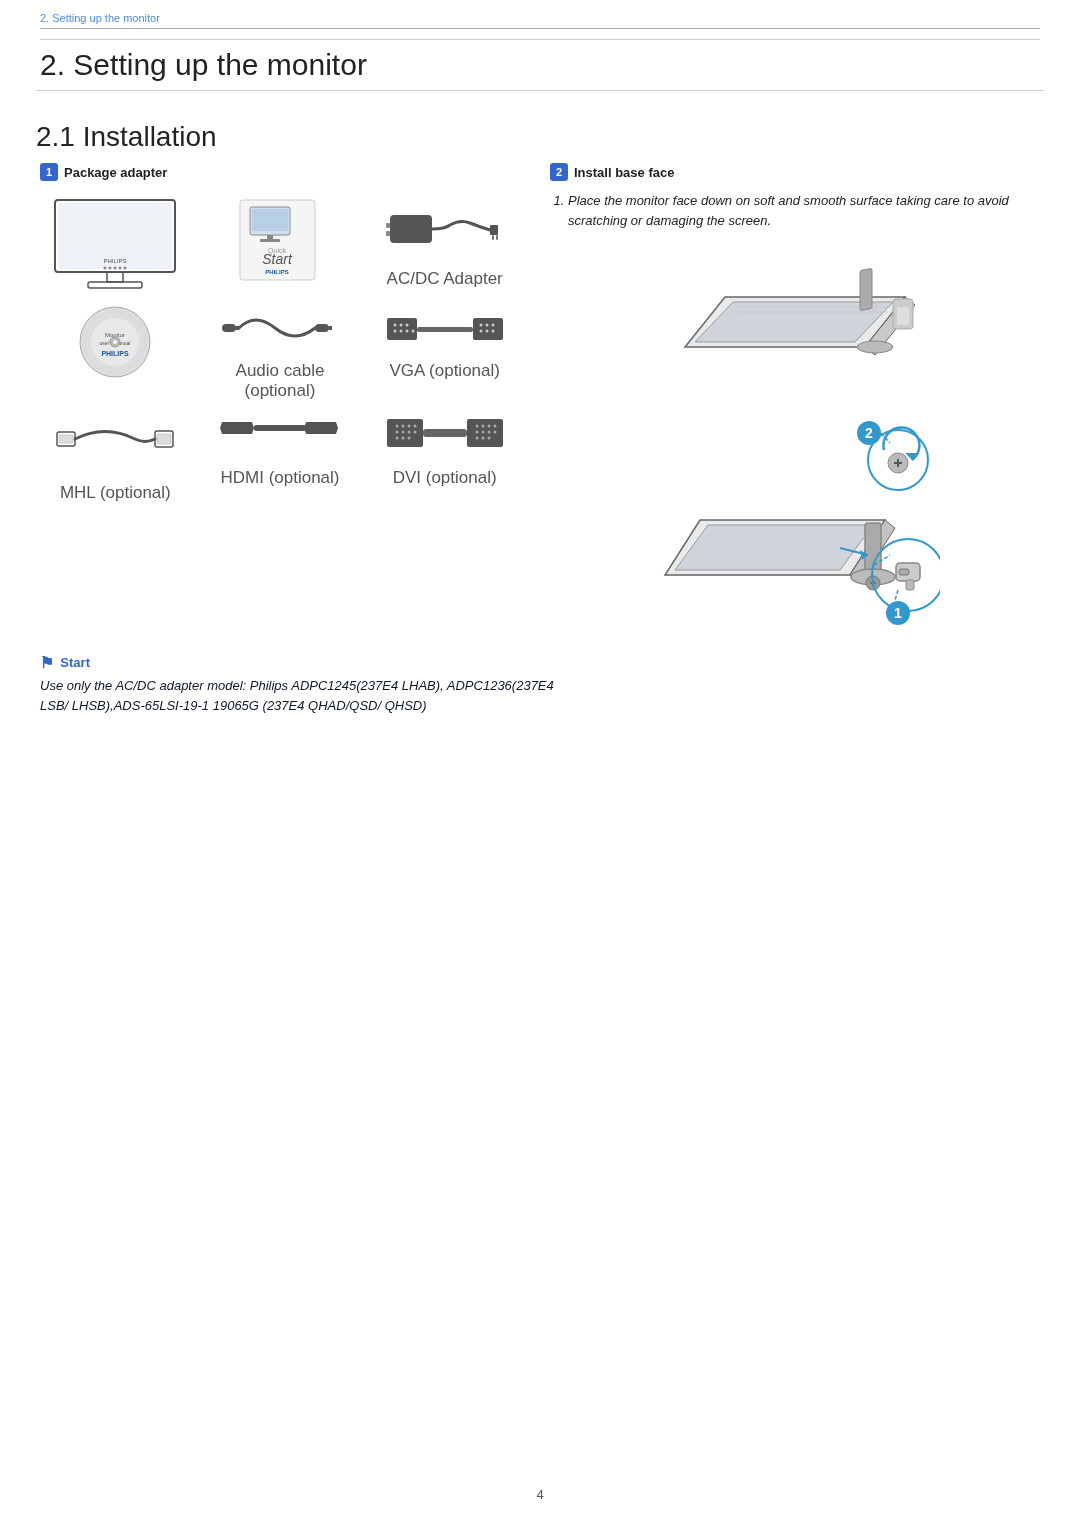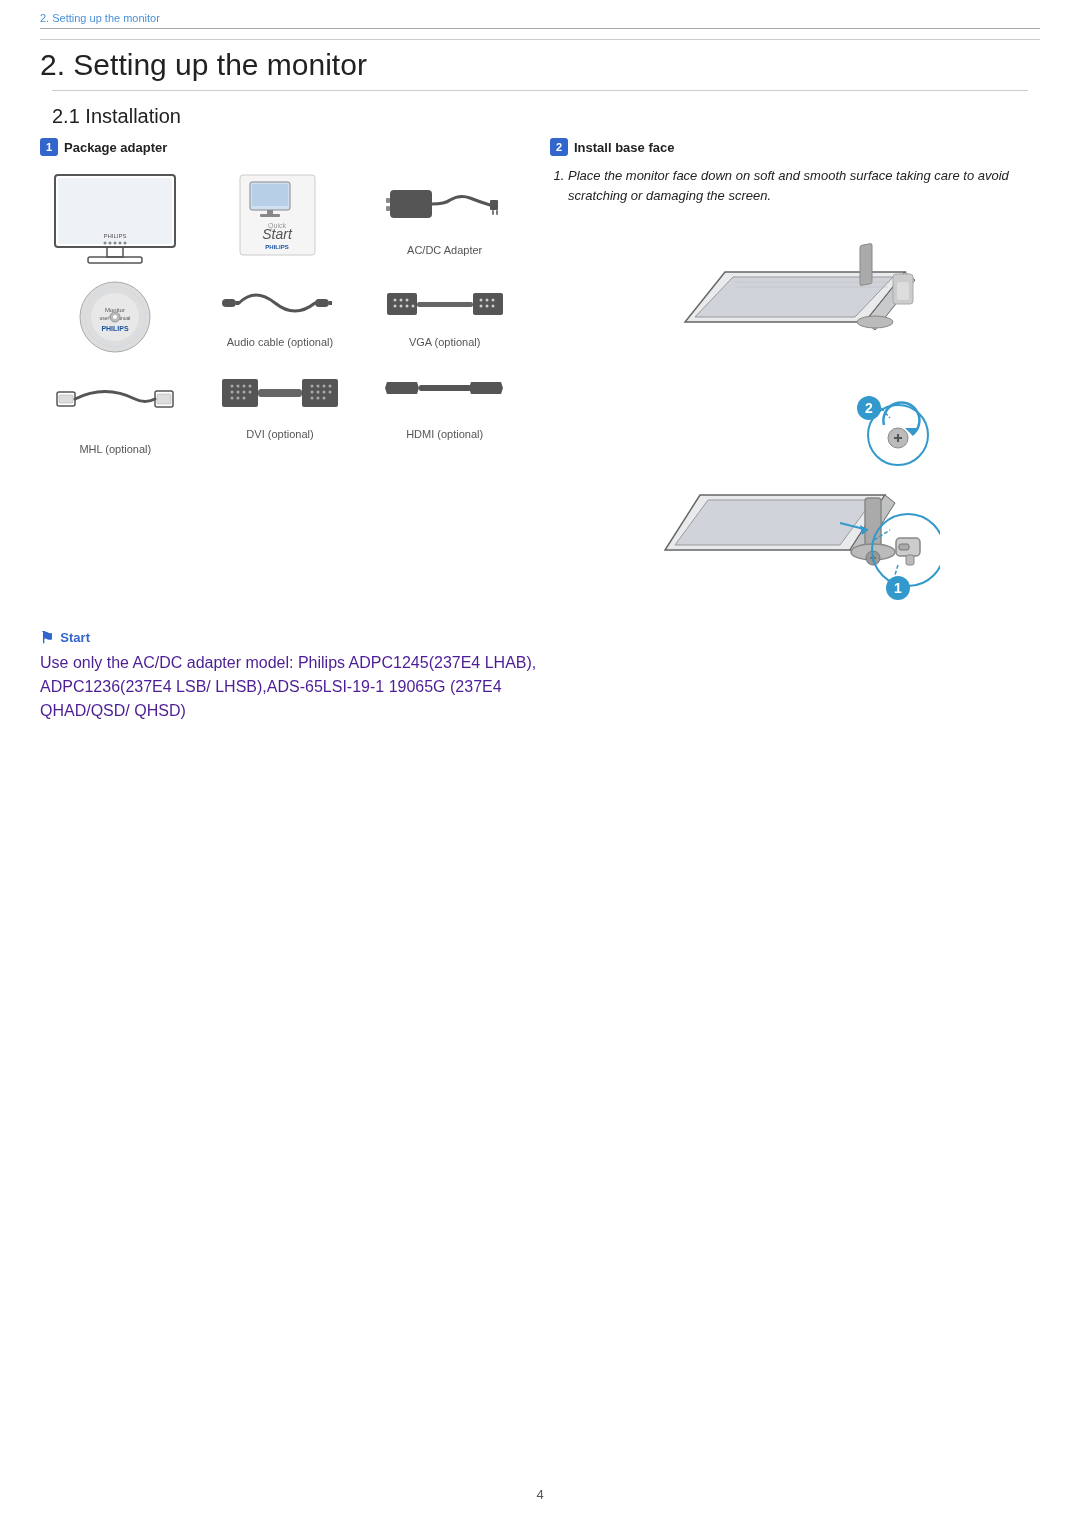--- a/index.html
+++ b/index.html
@@ -21,24 +21,24 @@
 
     .main-title {
       font-size: 32px;
       font-weight: normal;
       padding: 10px 40px 10px 40px;
       border-top: 1.5px solid #ccc;
       margin: 0 40px;
     }
 
     .section-title {
-      font-size: 20px;
+      font-size: 28px;
       font-weight: normal;
-      padding: 14px 0 10px 0;
-      margin: 0 52px;
+      padding: 30px 0 10px 0;
+      margin: 0 36px;
       border-top: 1px solid #ccc;
     }
 
     .content-wrapper {
       display: flex;
       padding: 0 40px;
     }
 
     .left-column {
       width: 50%;
@@ -78,21 +78,21 @@
       gap: 3px 14px;
     }
 
     .package-item {
       display: flex;
       flex-direction: column;
       align-items: center;
     }
 
     .package-item-label {
-      font-size: 11px;
+      font-size: 17px;
       color: #555;
       margin-top: 4px;
       text-align: center;
     }
 
     .note-section {
       margin: 18px 40px 0 40px;
       max-width: 48%;
     }
 
@@ -105,23 +105,24 @@
       color: #3366cc;
       margin-bottom: 4px;
     }
 
     .note-icon {
       font-size: 16px;
       color: #3366cc;
     }
 
     .note-text {
-      font-size: 16px;
-      color: #4c1d95;
+      font-size: 13px;
+      color: #0f172a;
       line-height: 1.5;
+      font-style: italic;
     }
 
     .install-label {
       display: flex;
       align-items: center;
       gap: 6px;
       font-size: 13px;
       font-weight: bold;
       margin-bottom: 10px;
     }
@@ -296,20 +297,32 @@
 
           <rect x="2" y="28" width="18" height="14" rx="2" fill="none" stroke="#555" stroke-width="1.5"></rect>
           <rect x="4" y="31" width="14" height="8" rx="1" fill="#ddd" stroke="#aaa" stroke-width="0.5"></rect>
 
           <path d="M20 35 Q50 20 80 35 Q90 40 100 35" fill="none" stroke="#555" stroke-width="3" stroke-linecap="round"></path>
 
           <rect x="100" y="27" width="18" height="16" rx="2" fill="none" stroke="#555" stroke-width="1.5"></rect>
           <rect x="102" y="30" width="14" height="10" rx="1" fill="#ddd" stroke="#aaa" stroke-width="0.5"></rect>
         </svg>
         <span class="package-item-label">MHL (optional)</span>
+      </div>
+
+      <div class="package-item">
+        <svg width="120" height="60" viewBox="0 0 120 60">
+
+          <polygon points="2,18 32,18 34,24 32,30 2,30 0,24" fill="#555"></polygon>
+
+          <rect x="34" y="21" width="52" height="6" rx="2" fill="#555"></rect>
+
+          <polygon points="86,18 116,18 118,24 116,30 86,30 84,24" fill="#555"></polygon>
+        </svg>
+        <span class="package-item-label">HDMI (optional)</span>
       </div>
 
       <div class="package-item">
         <svg width="120" height="60" viewBox="0 0 120 60">
 
           <rect x="2" y="15" width="36" height="28" rx="2" fill="#555"></rect>
           <circle cx="12" cy="22" r="1.5" fill="#aaa"></circle>
           <circle cx="18" cy="22" r="1.5" fill="#aaa"></circle>
           <circle cx="24" cy="22" r="1.5" fill="#aaa"></circle>
           <circle cx="30" cy="22" r="1.5" fill="#aaa"></circle>
@@ -332,32 +345,20 @@
           <circle cx="98" cy="28" r="1.5" fill="#aaa"></circle>
           <circle cx="104" cy="28" r="1.5" fill="#aaa"></circle>
           <circle cx="110" cy="28" r="1.5" fill="#aaa"></circle>
           <circle cx="92" cy="34" r="1.5" fill="#aaa"></circle>
           <circle cx="98" cy="34" r="1.5" fill="#aaa"></circle>
           <circle cx="104" cy="34" r="1.5" fill="#aaa"></circle>
         </svg>
         <span class="package-item-label">DVI (optional)</span>
       </div>
 
-      <div class="package-item">
-        <svg width="120" height="60" viewBox="0 0 120 60">
-
-          <polygon points="2,18 32,18 34,24 32,30 2,30 0,24" fill="#555"></polygon>
-
-          <rect x="34" y="21" width="52" height="6" rx="2" fill="#555"></rect>
-
-          <polygon points="86,18 116,18 118,24 116,30 86,30 84,24" fill="#555"></polygon>
-        </svg>
-        <span class="package-item-label">HDMI (optional)</span>
-      </div>
-
     </div>
 
   </div>
 
   <div class="right-column">
 
     <div class="install-label">
       <span class="step-badge">2</span>
       <span>Install base face</span>
     </div>

